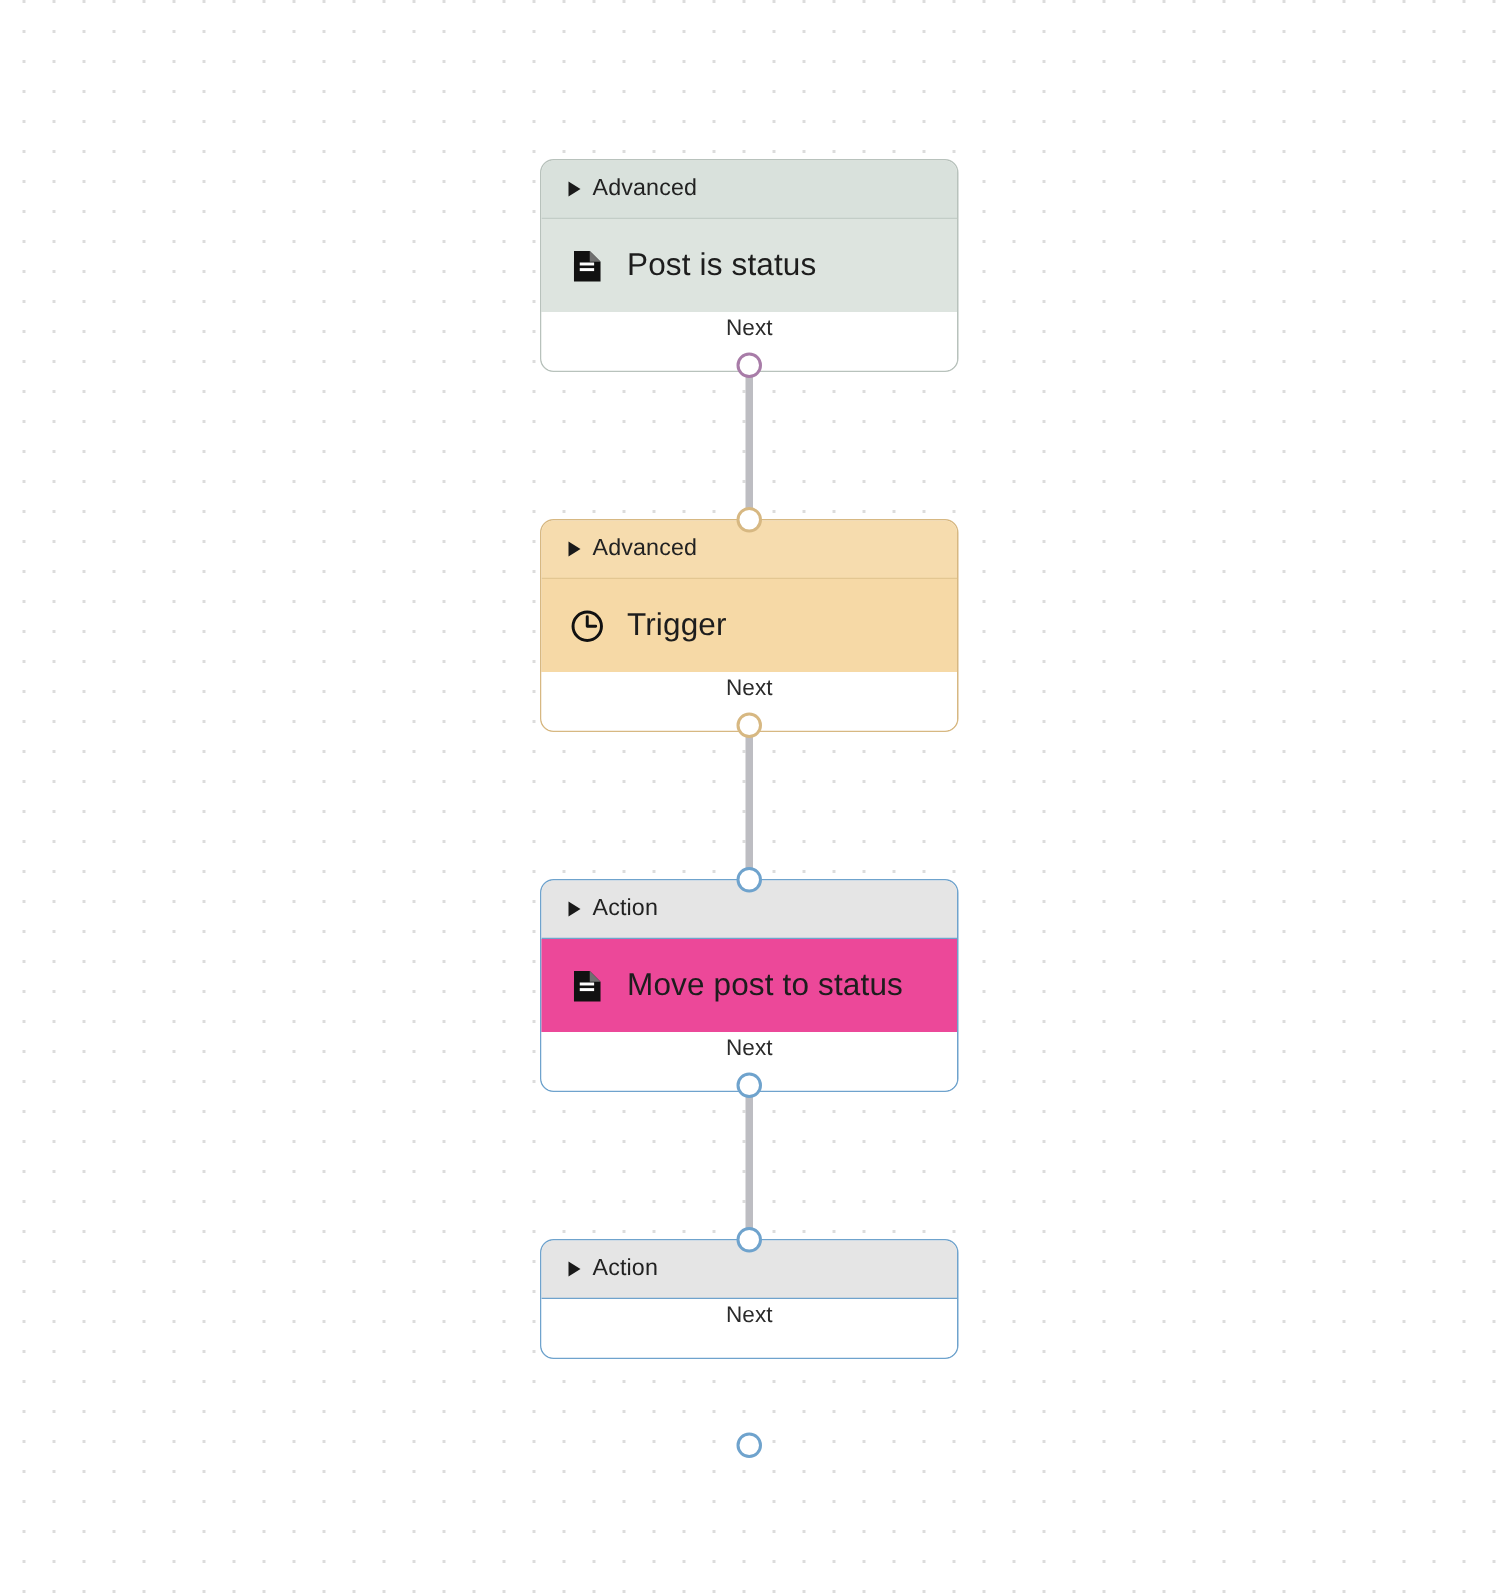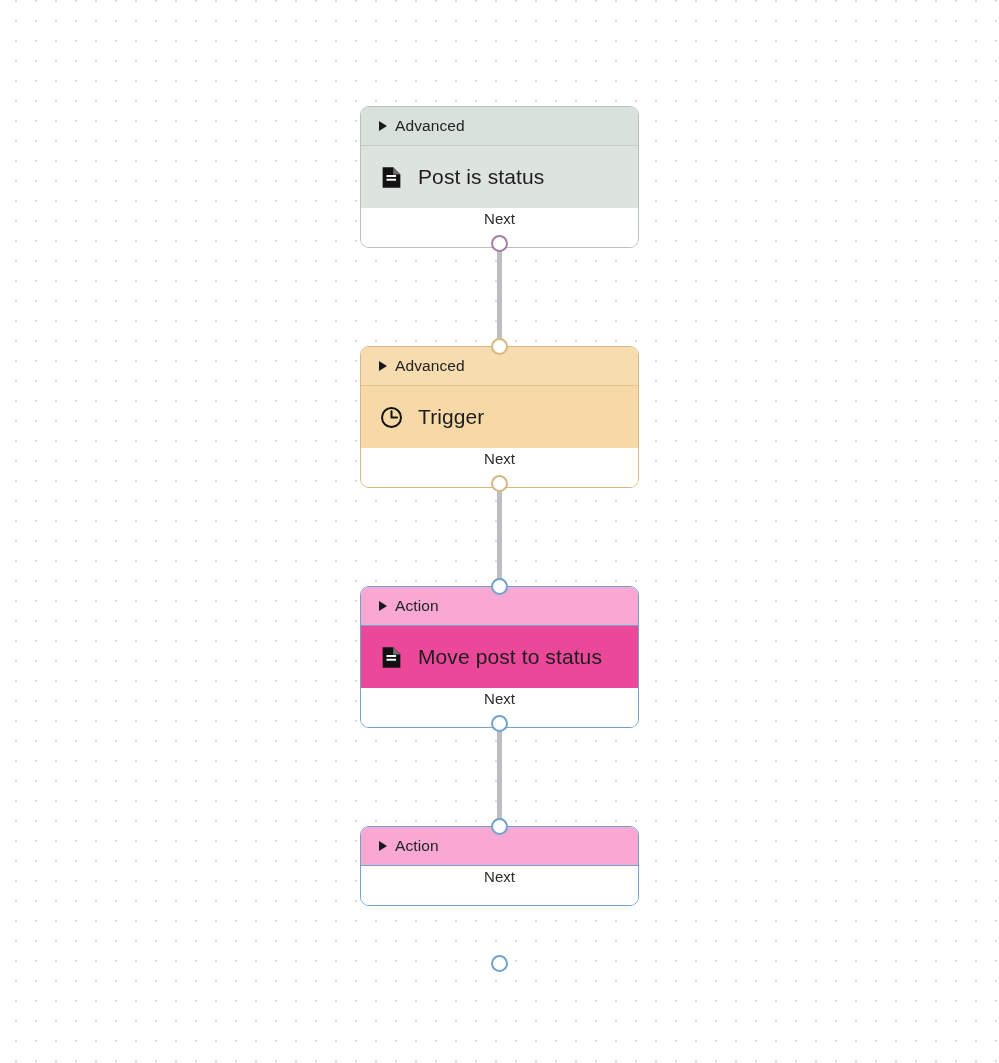--- a/index.html
+++ b/index.html
@@ -117,21 +117,21 @@
   
   .node.trigger { border-color: #b8c2bc; }
   .node.trigger .node-header { background: #d9e1dc; border-bottom: 1px solid #c3cdc7; }
   .node.trigger .node-body   { background: #dde4df; }
 
   .node.advanced { border-color: #d7b882; }
   .node.advanced .node-header { background: #f6dcae; border-bottom: 1px solid #e3c792; }
   .node.advanced .node-body   { background: #f6d9a6; }
 
   .node.action { border-color: #6fa3cd; }
-  .node.action .node-header { background: #f9a8d4; border-bottom: 1px solid #6fa3cd; }
+  .node.action .node-header { background: #e5e5e5; border-bottom: 1px solid #6fa3cd; }
   .node.action .node-body   { background: #ec4899; }
 </style>
 </head>
 <body>
 
 <div id="canvas">
     <div class="connector" style="top: 235px; height: 110px;"></div>
     <div class="connector" style="top: 475px; height: 110px;"></div>
     <div class="connector" style="top: 715px; height: 110px;"></div>
     <div class="node trigger" style="top: 106px;">

